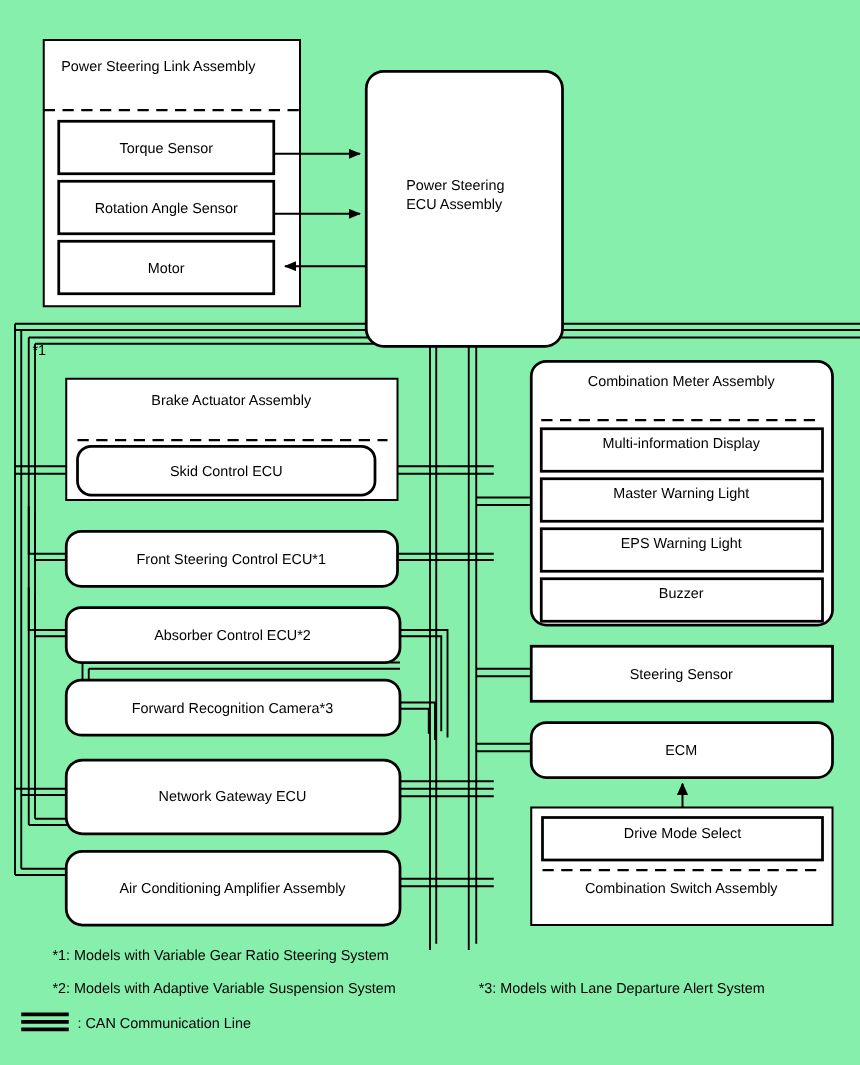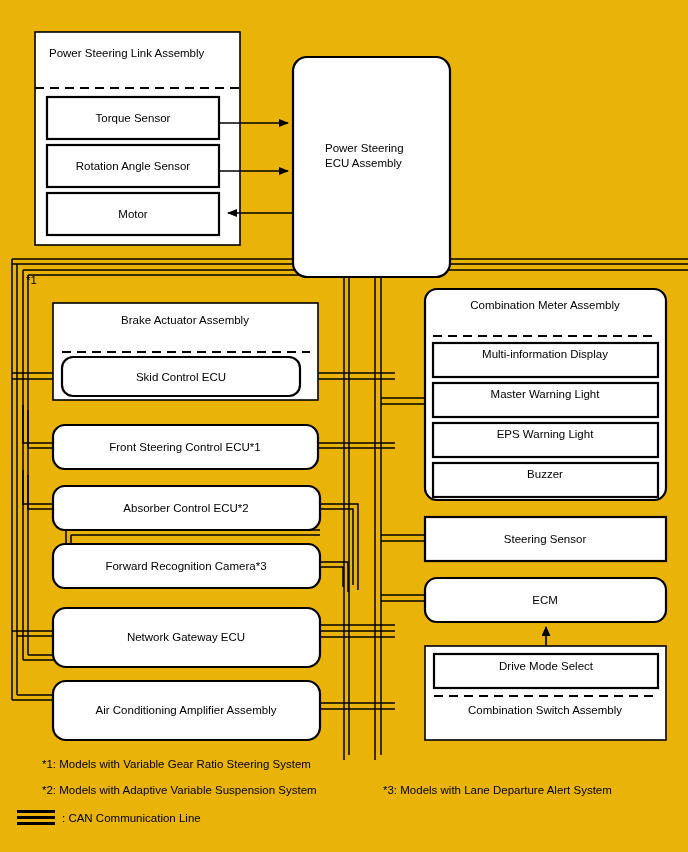--- a/index.html
+++ b/index.html
@@ -1,17 +1,17 @@
 <!DOCTYPE html>
 <html><head>
 <meta charset="utf-8">
 <style>
   html,body{margin:0;padding:0;background:#ffffff;}
   body{width:688px;height:852px;font-family:"Liberation Sans",sans-serif;}
-  #stage{position:relative;width:688px;height:852px;overflow:hidden;background:#eab308;}
+  #stage{position:relative;width:688px;height:852px;overflow:hidden;background:#86efac;}
   svg{display:block;}
   .bx{fill:#ffffff;stroke:#000000;stroke-width:1.6;}
   .bx-thick{fill:#ffffff;stroke:#000000;stroke-width:2.2;}
   .bx-round{fill:#ffffff;stroke:#000000;stroke-width:2.2;}
   .dash{stroke:#000000;stroke-width:1.8;stroke-dasharray:9 6;fill:none;}
   .lbl{font-family:"Liberation Sans",sans-serif;font-size:11.5px;fill:#000;}
   .lbl-c{text-anchor:middle;}
   .lbl-l{text-anchor:start;}
   .note{font-family:"Liberation Sans",sans-serif;font-size:11.5px;fill:#000;}
   .arrow{stroke:#000;stroke-width:1.6;fill:none;}

